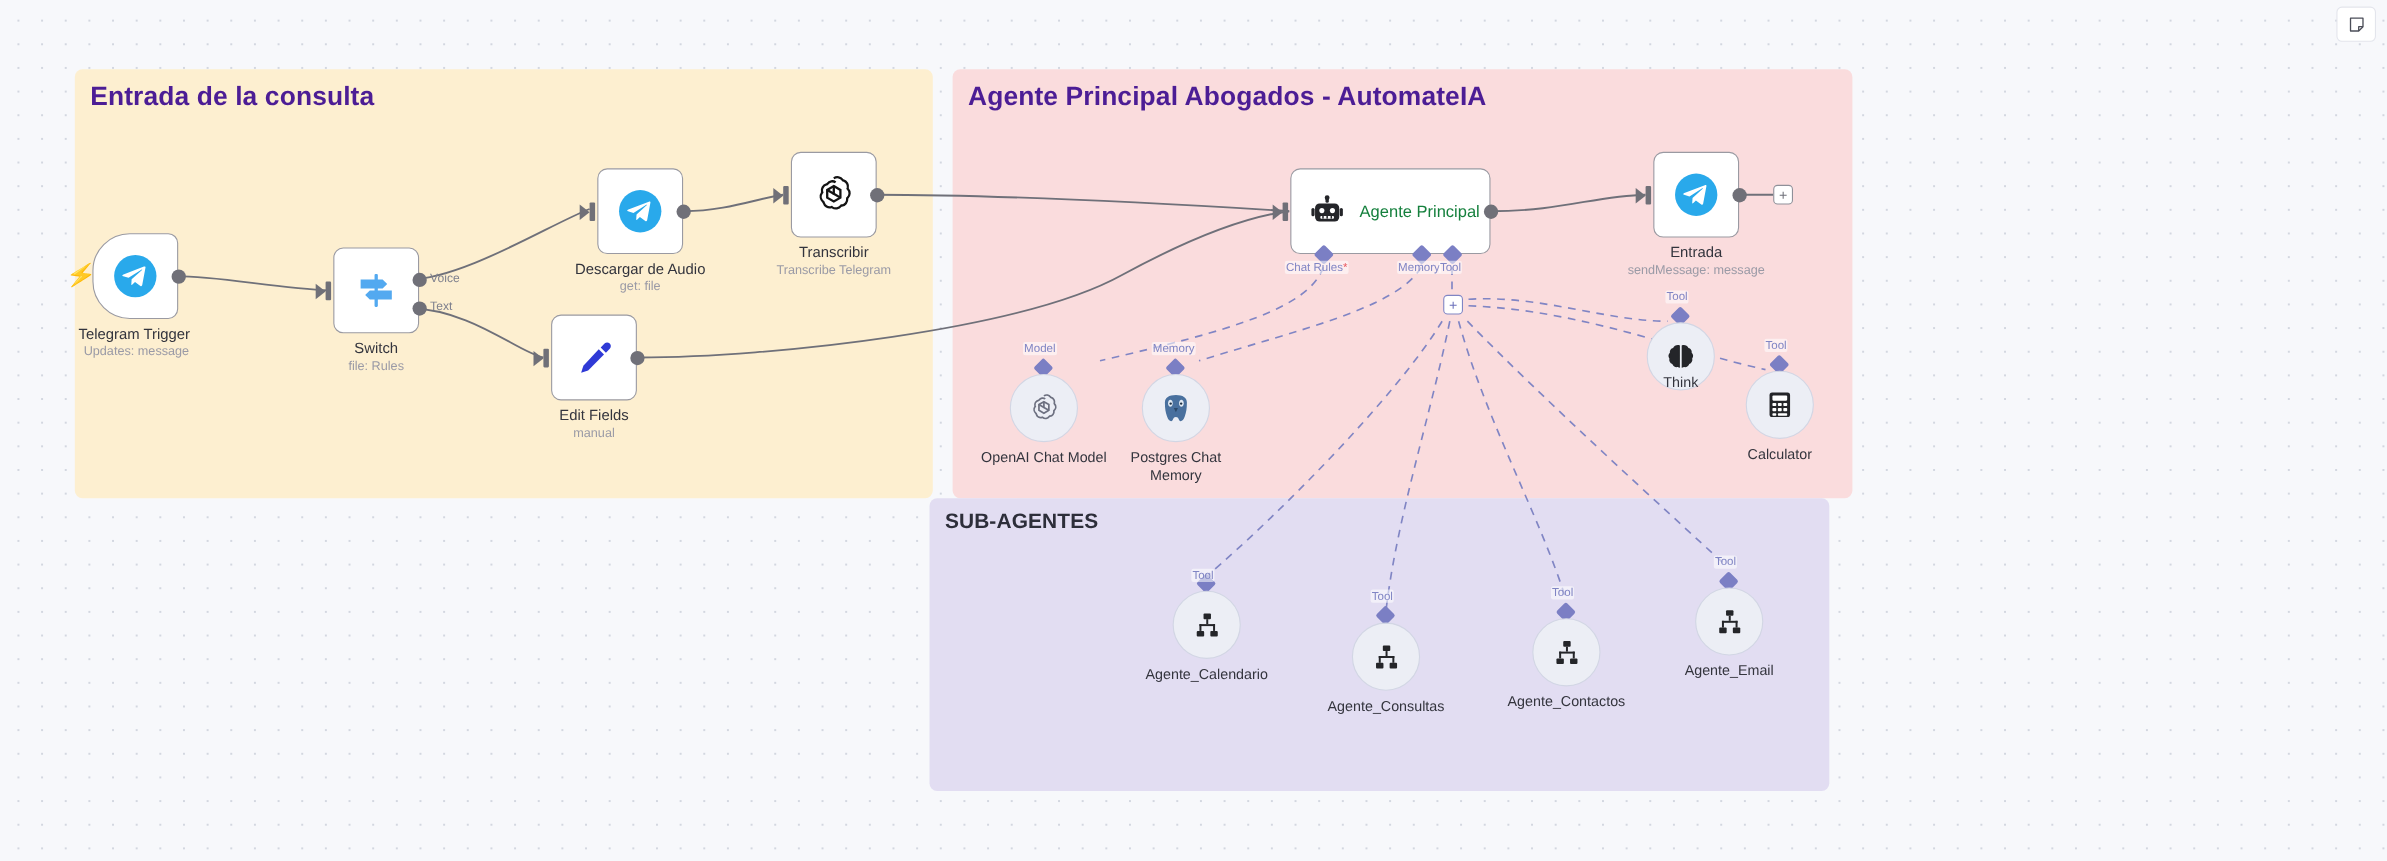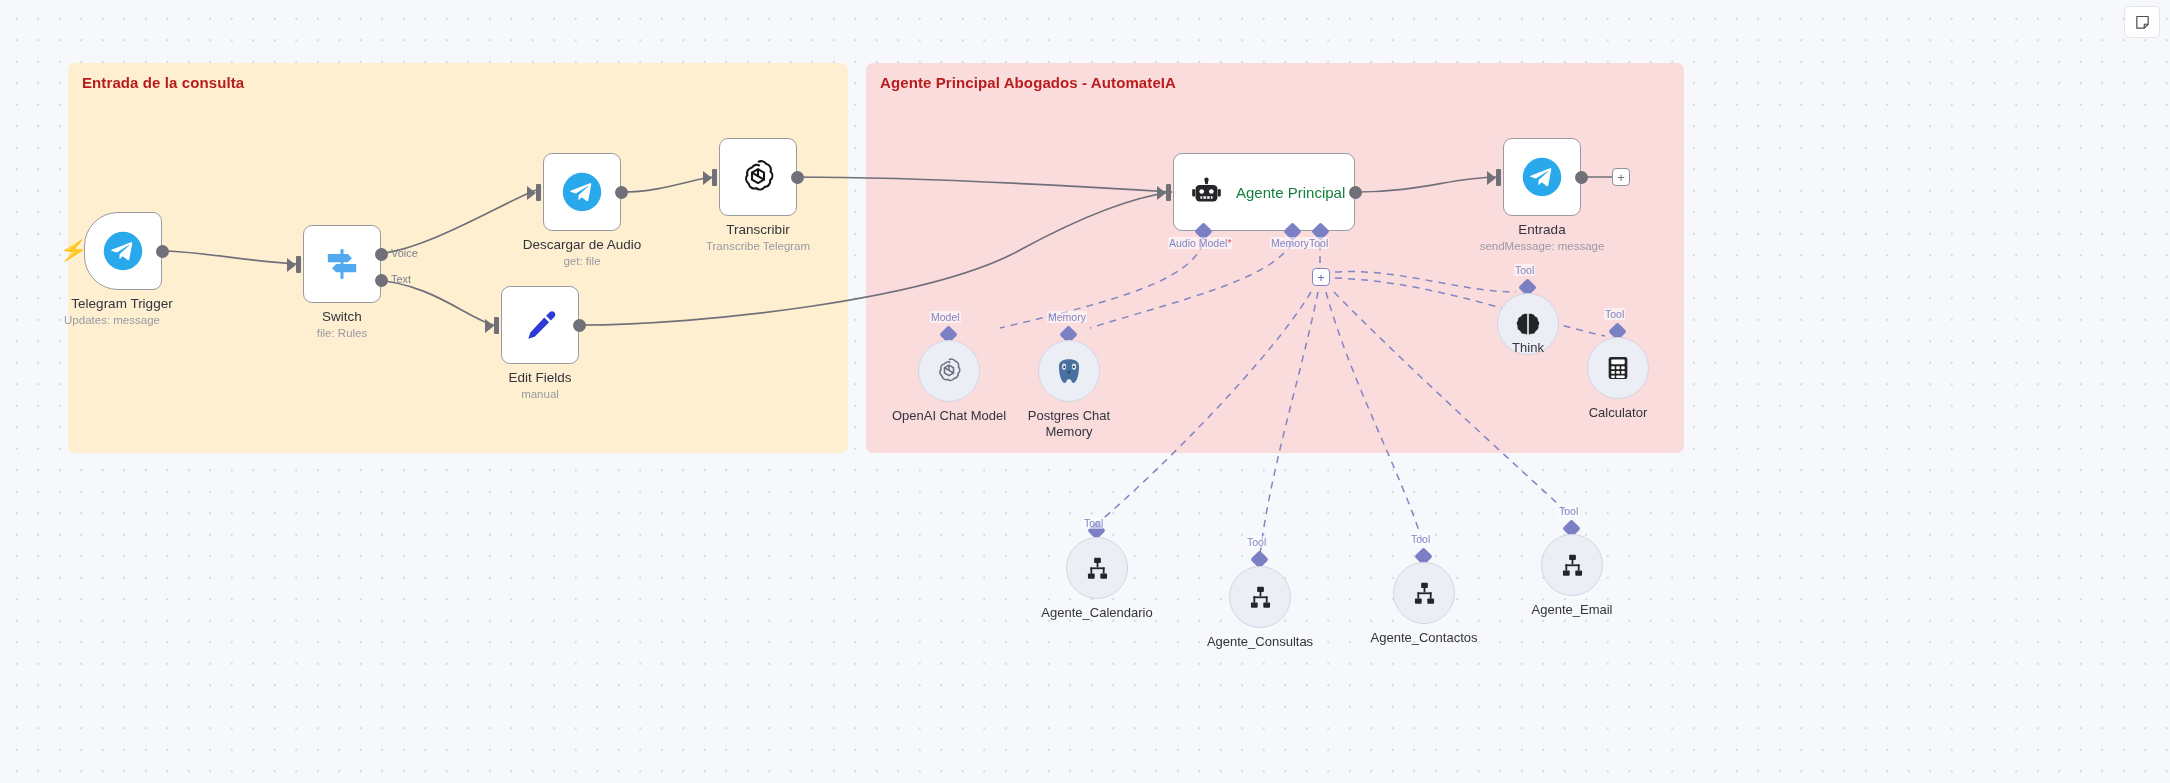--- a/index.html
+++ b/index.html
@@ -19,23 +19,23 @@
   }
 
   
   .group {
     position: absolute;
     border-radius: 7px;
   }
   .group > .group-title {
     position: absolute;
     left: 14px; top: 11px;
-    font-size: 15px;
+    font-size: 24px;
     font-weight: 600;
-    color: #b91c1c;
+    color: #4c1d95;
     letter-spacing: .1px;
     white-space: nowrap;
   }
   #group-entrada   { left:68px;  top:63px;  width:780px;  height:390px; background:#fdefd0; }
   #group-agente    { left:866px; top:63px;  width:818px;  height:390px; background:#fadcdd; }
   #group-respuesta { left:1663px;top:63px;  width:343px;  height:390px; background:#dbe7f5; }
   #group-subagentes{ left:845px; top:453px; width:818px;  height:266px; background:#e2ddf2; }
   #group-subagentes > .group-title { font-size: 19px; font-weight: 600; color:#2d2e3a; }
 
   
@@ -150,20 +150,23 @@
 <body>
 
 <div id="canvas">
 
   <div class="group" id="group-entrada">
     <div class="group-title">Entrada de la consulta</div>
   </div>
   <div class="group" id="group-agente">
     <div class="group-title">Agente Principal Abogados - AutomateIA</div>
   </div>
+  <div class="group" id="group-subagentes">
+    <div class="group-title">SUB-AGENTES</div>
+  </div>
 
   <svg id="edges">
 
     <g fill="none" stroke="#6f7079" stroke-width="1.7">
 
       <path d="M160,251 C 200,251 250,262 300,264"></path>
 
       <path d="M372,254 C 420,254 500,204 536,190"></path>
 
       <path d="M372,280 C 430,282 470,320 494,325"></path>
@@ -206,21 +209,21 @@
   <div class="node trigger" style="left:84px; top:212px;">
     <span>
       <svg class="icn" width="42" height="42" viewBox="0 0 48 48">
         <circle cx="24" cy="24" r="22" fill="#29a9eb"></circle>
         <path d="M34.6 15.1 L31.2 33.3 C31.0 34.4 30.2 34.7 29.3 34.2 L23.7 30.1 L21.0 32.7 C20.7 33.0 20.4 33.2 19.8 33.2 L20.2 27.3 L31.0 17.6 C31.5 17.2 30.9 17.0 30.3 17.4 L17.0 25.8 L11.4 24.1 C10.2 23.7 10.2 22.9 11.7 22.3 L33.0 14.1 C34.0 13.7 34.9 14.3 34.6 15.1 Z" fill="#fff"></path>
       </svg>
     </span>
   </div>
   <div class="port-out" style="left:156px; top:245px;"></div>
   <div class="node-label" style="left:122px; top:296px;">Telegram Trigger</div>
-  <div class="node-sub" style="left:112px; top:314px;">Updates: message</div>
+  <div class="node-sub" style="left:124px; top:314px;">Updates: message</div>
 
   <div class="node" style="left:303px; top:225px;">
     <span>
       <svg class="icn" width="40" height="40" viewBox="0 0 48 48">
         <rect x="22.2" y="6" width="3.6" height="36" rx="1.2" fill="#53a9f0"></rect>
         <path d="M7 12 h24 l5 5 l-5 5 H7 z" fill="#53a9f0"></path>
         <path d="M41 24 H17 l-5 5 l5 5 h24 z" fill="#53a9f0"></path>
       </svg>
     </span>
   </div>
@@ -288,21 +291,21 @@
         <rect x="23" y="29.5" width="2" height="3.6" fill="#242529"></rect>
         <rect x="28.5" y="29.5" width="2" height="3.6" fill="#242529"></rect>
       </svg>
     </span>
     <span class="inline-title">Agente Principal</span>
   </div>
   <div class="port-in" style="left:1166px; top:184px;"></div>
   <div class="port-out" style="left:1349px; top:186px;"></div>
 
   <div class="port-diamond" style="left:1197px; top:225px;"></div>
-  <div class="port-label req" style="left:1168px; top:237px;">Audio Model</div>
+  <div class="port-label req" style="left:1168px; top:237px;">Chat Rules</div>
   <div class="port-diamond" style="left:1286px; top:225px;"></div>
   <div class="port-label" style="left:1270px; top:237px;">Memory</div>
   <div class="port-diamond" style="left:1314px; top:225px;"></div>
   <div class="port-label" style="left:1308px; top:237px;">Tool</div>
 
   <div class="plus-btn lilac" style="left:1312px; top:268px;">+</div>
 
   <div class="node" style="left:1503px; top:138px;">
     <span>
       <svg class="icn" width="42" height="42" viewBox="0 0 48 48">

